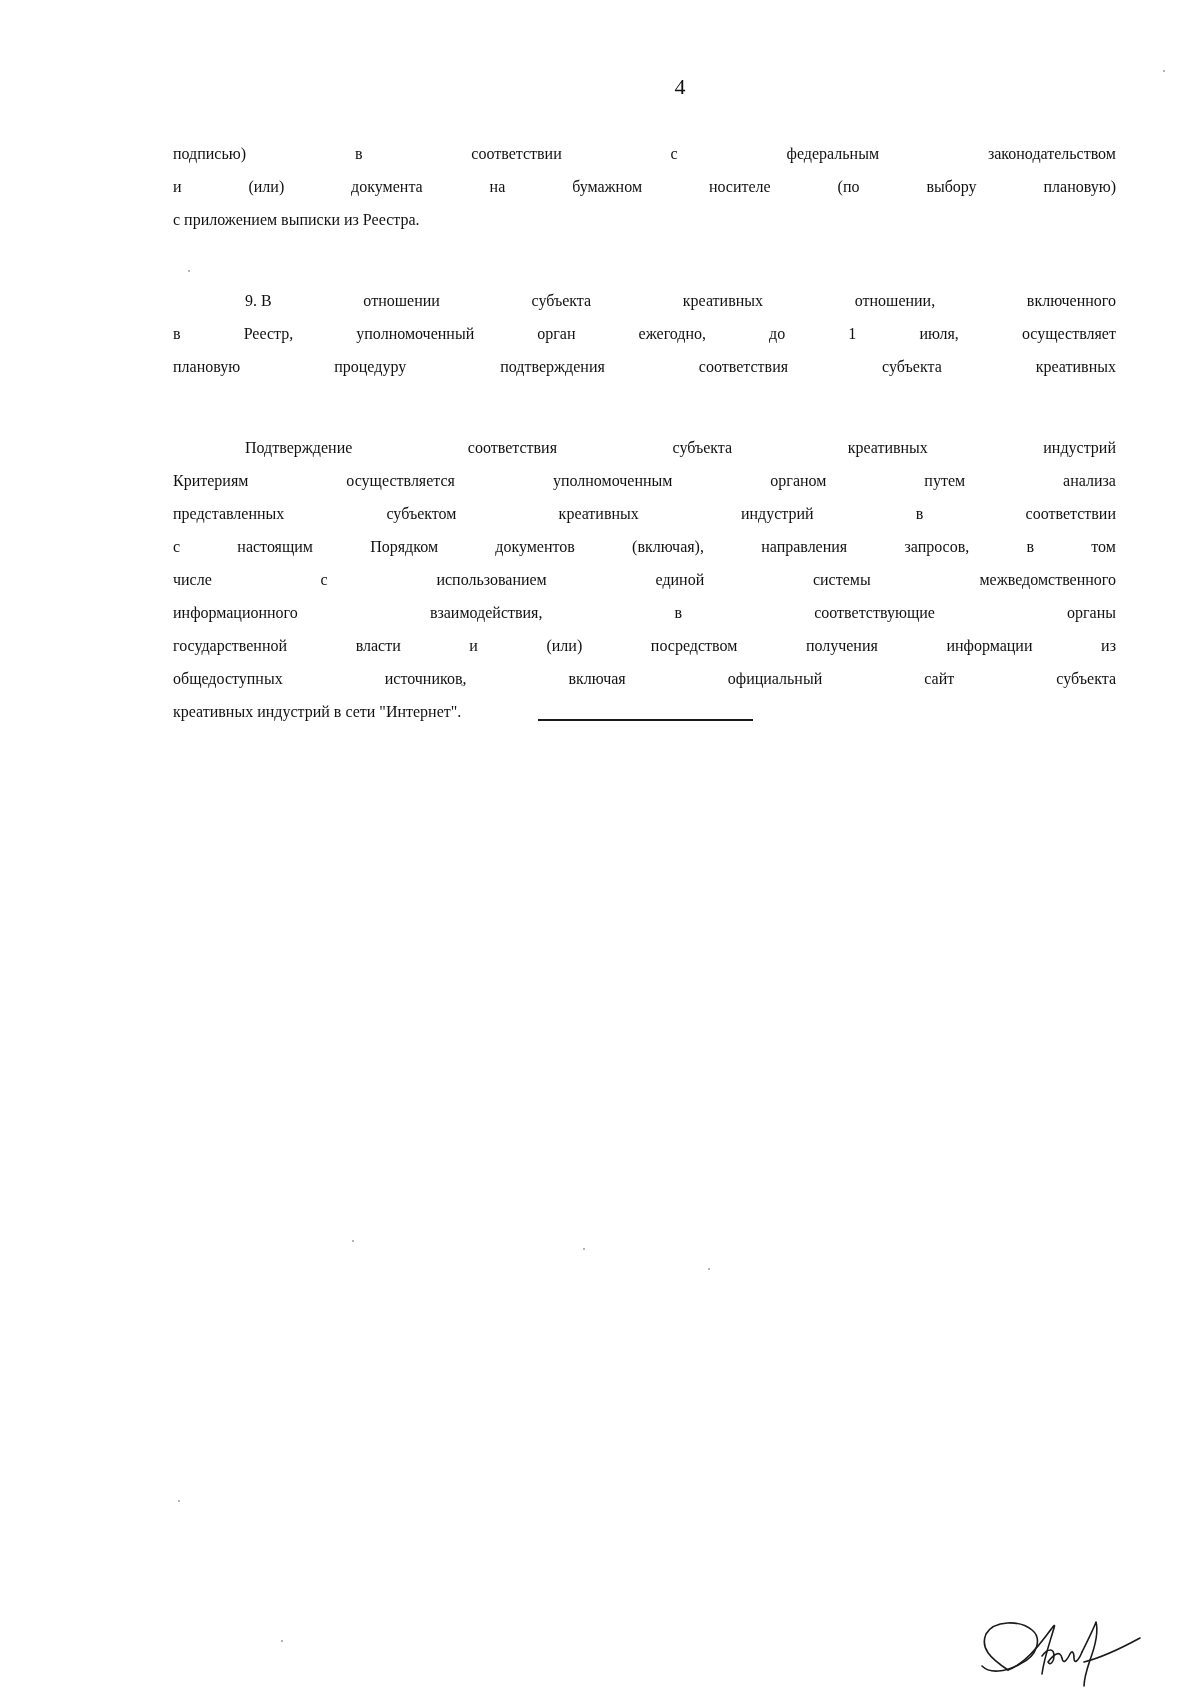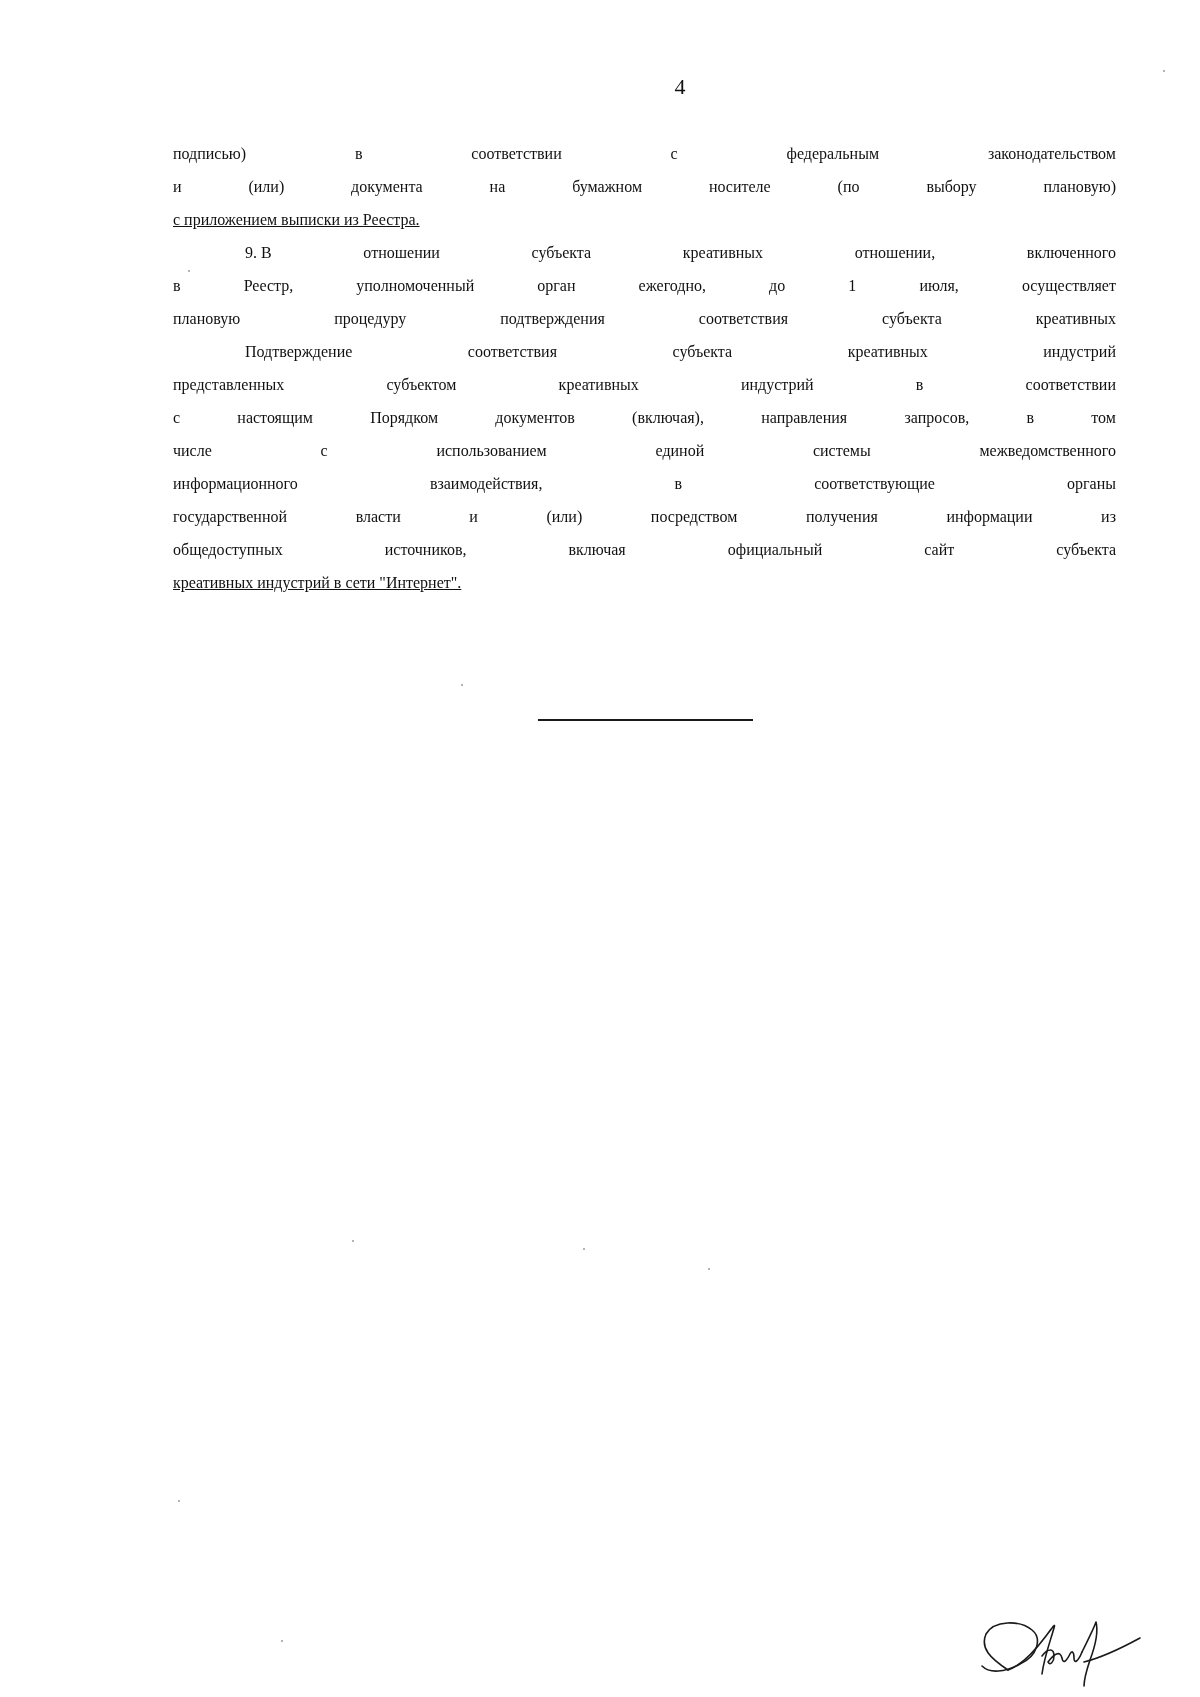--- a/index.html
+++ b/index.html
@@ -36,29 +36,28 @@
       display: block;
       text-align: justify;
       text-align-last: justify;
       white-space: nowrap;
       height: 33px;
       overflow: visible;
     }
     .line.last {
       text-align: center;
       text-align-last: left;
-      text-decoration: underline;
     }
     .jline {
       display: flex;
       justify-content: space-between;
       height: 33px;
       white-space: nowrap;
     }
-    .jline.indent { padding-left: 72px; }
+    .jline.indent { padding-left: 72px; margin-top: 48px; }
     .separator {
       position: absolute;
       left: 538px;
       top: 719px;
       width: 215px;
       height: 0;
       border-top: 2px solid #1a1a1a;
     }
     .signature {
       position: absolute;
@@ -141,20 +140,28 @@
 
     <div>
       <div class="jline indent">
         <span>Подтверждение</span>
         <span>соответствия</span>
         <span>субъекта</span>
         <span>креативных</span>
         <span>индустрий</span>
       </div>
       <div class="jline">
+        <span>Критериям</span>
+        <span>осуществляется</span>
+        <span>уполномоченным</span>
+        <span>органом</span>
+        <span>путем</span>
+        <span>анализа</span>
+      </div>
+      <div class="jline">
         <span>представленных</span>
         <span>субъектом</span>
         <span>креативных</span>
         <span>индустрий</span>
         <span>в</span>
         <span>соответствии</span>
       </div>
       <div class="jline">
         <span>с</span>
         <span>настоящим</span>

